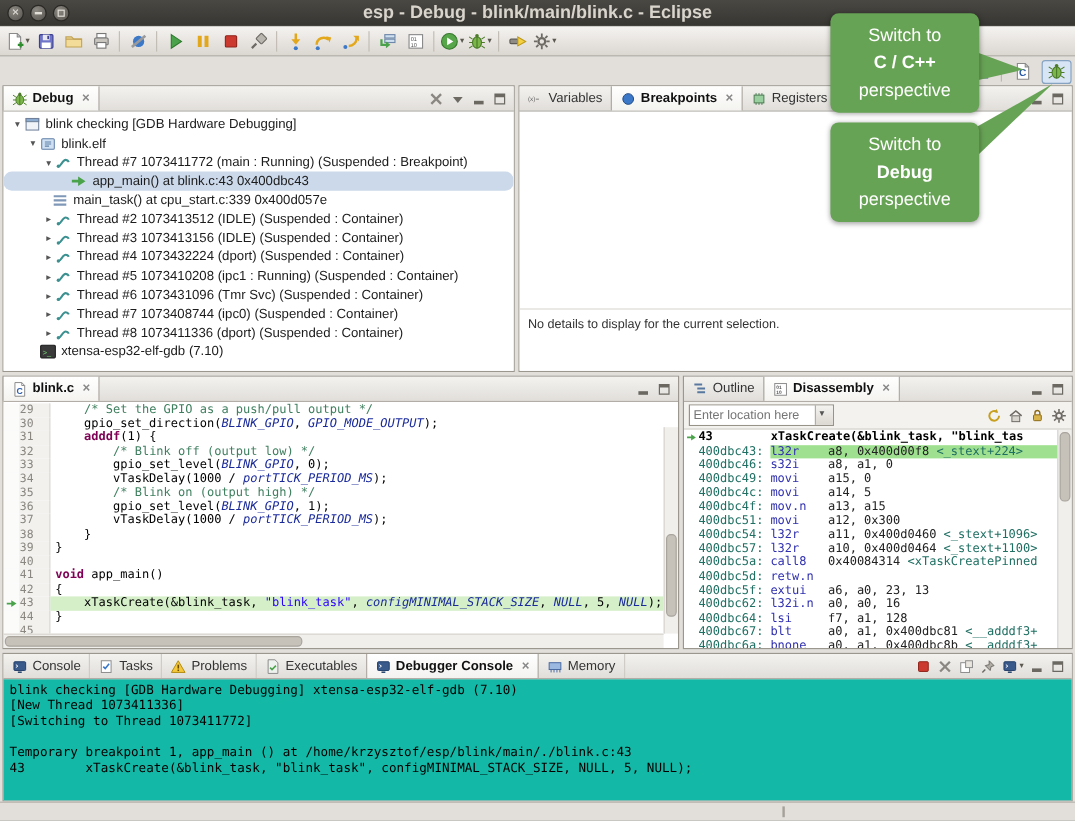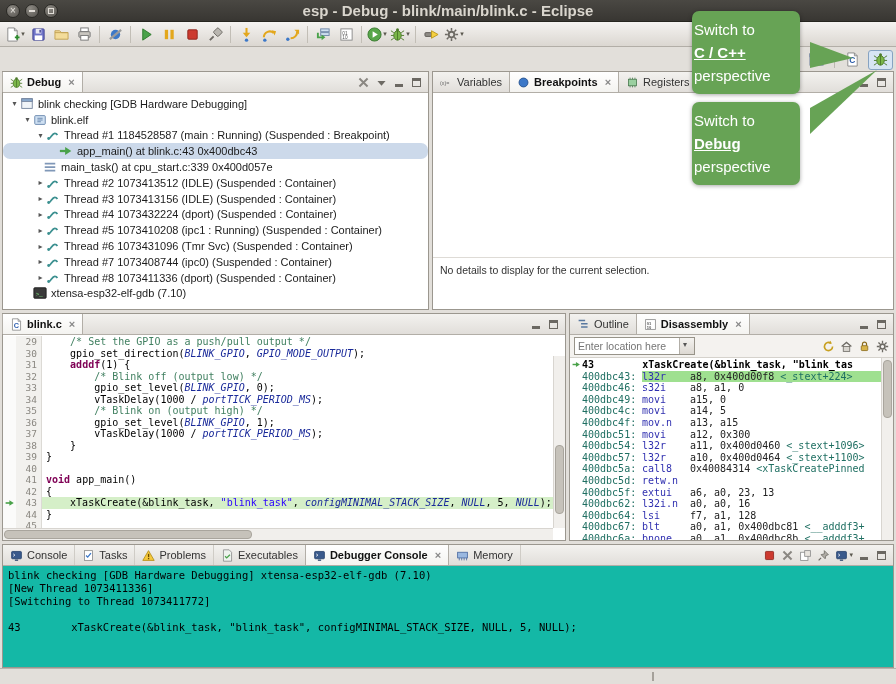--- a/index.html
+++ b/index.html
@@ -62,21 +62,21 @@
 .bp-label{font-size:10.5px;color:#151525;white-space:nowrap;}
 .bp-details{position:absolute;left:0;right:0;bottom:0;height:52px;padding:6px 7px;font-size:10.5px;color:#333;border-top:1px solid #dedbd6;}
 
 
 #p-editor{left:2px;top:313px;width:564px;height:228px;}
 .editor-body{position:absolute;inset:21px 0 0 0;overflow:hidden;background:#fff;}
 .elines{position:absolute;left:0;top:1px;right:12px;bottom:12px;overflow:hidden;}
 .eline{display:flex;height:11.5px;line-height:11.5px;font-family:"DejaVu Sans Mono",monospace;font-size:10px;}
 .eline .ann{width:13px;flex:none;background:#fbfbfa;display:flex;align-items:center;justify-content:center;}
 .eline .ann .ico{width:10px;height:10px;}
-.eline .lnum{width:26px;flex:none;background:#f2f1ee;color:#8a8780;text-align:right;padding-right:4px;font-size:9.5px;border-right:1px solid #dcdad5;}
+.eline .lnum{width:26px;flex:none;background:#f2f1ee;color:#8a8780;text-align:right;padding-right:13px;font-size:9.5px;border-right:1px solid #dcdad5;}
 .eline .ecode{flex:1;white-space:pre;padding-left:4px;color:#000;}
 .eline.curline .ecode{background:#d5efc8;}
 .c{color:#3f7f5f;}
 .k{color:#7f0055;font-weight:bold;}
 .s{color:#2a00ff;}
 .m{color:#1a2a9a;font-style:italic;}
 .vscroll{position:absolute;right:0;top:21px;bottom:12px;width:12px;background:#f1efec;border-left:1px solid #d8d5d0;cursor:pointer;}
 .vscroll .thumb{position:absolute;left:1px;right:1px;border-radius:4px;background:#c6c2ba;border:1px solid #a9a59d;}
 .hscroll{position:absolute;left:0;right:12px;bottom:0;height:12px;background:#f1efec;border-top:1px solid #d8d5d0;cursor:pointer;}
 .hscroll .thumb{position:absolute;top:1px;bottom:1px;left:1px;width:45%;border-radius:4px;background:#c6c2ba;border:1px solid #a9a59d;}
@@ -107,22 +107,22 @@
 #p-console{left:2px;top:544px;width:892px;height:124px;}
 .console-body{position:absolute;inset:21px 0 0 0;background:#14b8a6;padding:3px 5px;font-family:"DejaVu Sans Mono",monospace;font-size:10.5px;line-height:13px;overflow:hidden;}
 .cline{min-height:13px;white-space:pre;color:#000;}
 
 
 .statusbar{position:absolute;left:0;right:0;bottom:0;height:16px;background:#e2dfda;border-top:1px solid #b8b4ad;}
 .sb-handle{position:absolute;left:652px;top:3px;width:2px;height:9px;background:#a5a19a;}
 
 
 .tails{position:absolute;left:0;top:0;z-index:40;pointer-events:none;}
-.callout{position:absolute;left:692px;width:108px;background:#67a355;color:#fff;border-radius:7px;text-align:left;font-size:15px;line-height:23px;padding:7px 2px;z-index:41;box-shadow:0 1px 4px rgba(0,0,0,.35);}
-.callout .b{font-weight:bold;text-decoration:underline;}
+.callout{position:absolute;left:692px;width:124px;background:#67a355;color:#fff;border-radius:7px;text-align:center;font-size:15px;line-height:23px;padding:7px 2px;z-index:41;box-shadow:0 1px 4px rgba(0,0,0,.35);}
+.callout .b{font-weight:bold;}
 .c1{top:11px;}
 .c2{top:102px;}
 </style>
 </head>
 <body>
 
 <div id="screen">
 
   <div class="titlebar">
     <div class="winbtns">
@@ -393,21 +393,21 @@
           <span class="tlabel">blink.elf</span>
         </div>
         <div class="trow" style="padding-left: 32px;">
           <span class="arrow">▾</span>
           <span class="ico">
             <svg viewBox="0 0 16 16">
               <path d="M3 12c2 1 4-6 7-6 2 0 3 2 3 2" fill="none" stroke="#3c9090" stroke-width="2"></path>
               <circle cx="3" cy="12" r="1.6" fill="#3c9090"></circle>
             </svg>
           </span>
-          <span class="tlabel">Thread #1 1184528587 (main : Running) (Suspended : Breakpoint)</span>
+          <span class="tlabel">Thread #7 1073411772 (main : Running) (Suspended : Breakpoint)</span>
         </div>
         <div class="trow selected" style="padding-left: 45px; border-radius: 7px;">
           <span class="arrow"></span>
           <span class="ico">
             <svg viewBox="0 0 16 16">
               <path d="M1 8h7" stroke="#4aa24a" stroke-width="2.6"></path>
               <path d="M7 3.5L14 8l-7 4.5z" fill="#4aa24a"></path>
             </svg>
           </span>
           <span class="tlabel">app_main() at blink.c:43 0x400dbc43</span>
@@ -871,20 +871,21 @@
           </span>
         <span class="tool-min"></span>
         <span class="tool-max"></span>
       </div>
     </div>
     <div class="console-body">
         <div class="cline">blink checking [GDB Hardware Debugging] xtensa-esp32-elf-gdb (7.10)</div>
         <div class="cline">[New Thread 1073411336]</div>
         <div class="cline">[Switching to Thread 1073411772]</div>
         <div class="cline"></div>
+        <div class="cline">Temporary breakpoint 1, app_main () at /home/krzysztof/esp/blink/main/./blink.c:43</div>
         <div class="cline">43        xTaskCreate(&amp;blink_task, "blink_task", configMINIMAL_STACK_SIZE, NULL, 5, NULL);</div>
       </div>
   </div>
 
   <div class="statusbar">
     <div class="sb-handle"></div>
   </div>
 
   <svg class="tails" width="896" height="684">
     <polygon points="810,42 810,68 853,58" fill="#67a355"></polygon>

